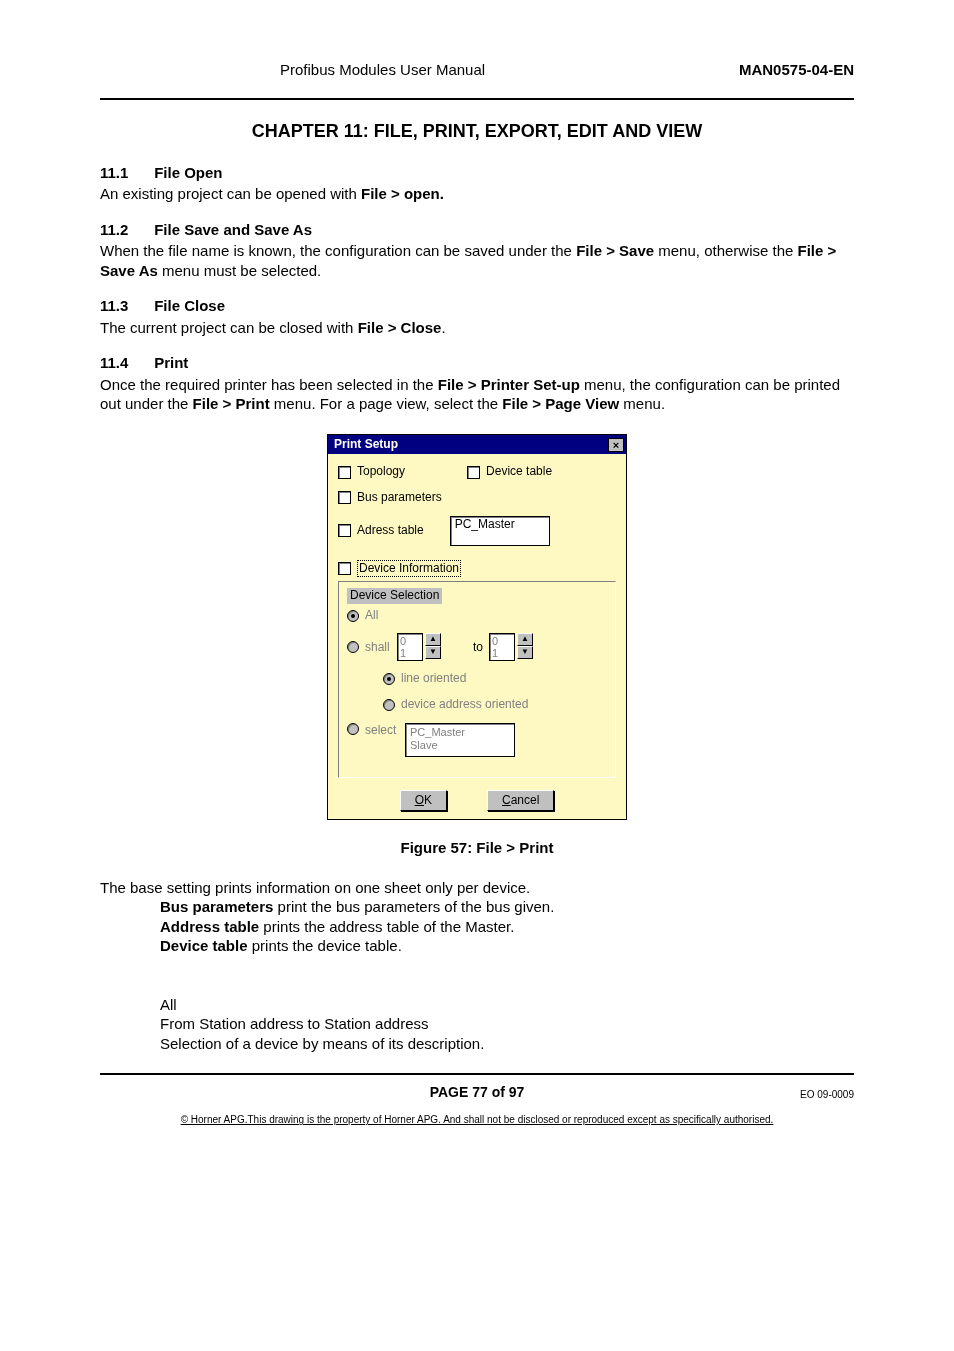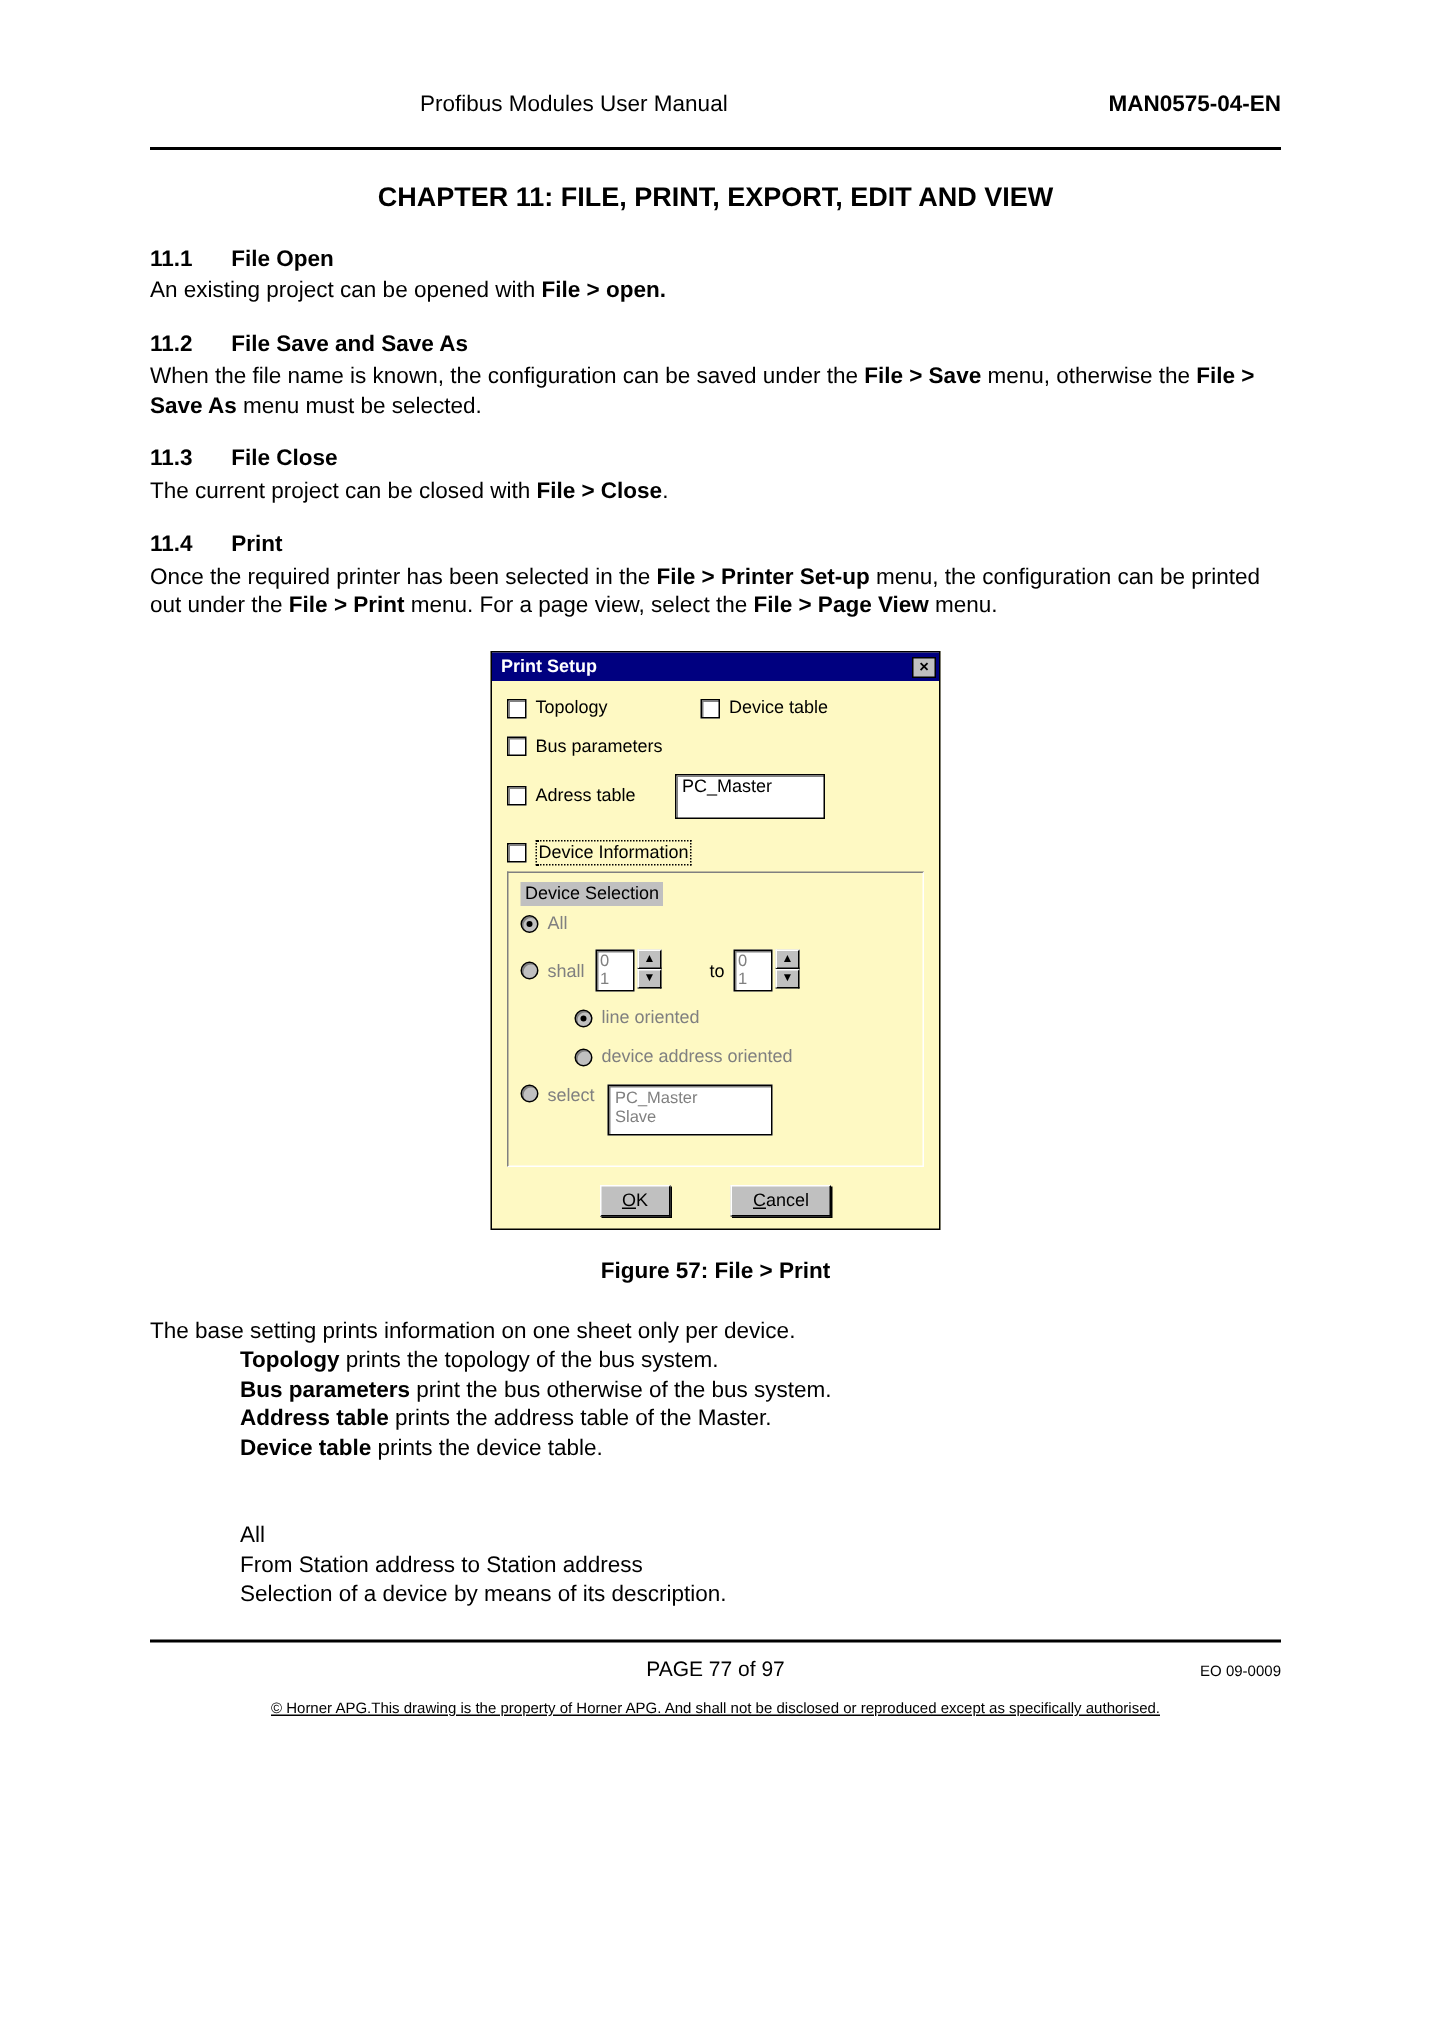--- a/index.html
+++ b/index.html
@@ -185,21 +185,21 @@
     }
     .indent { margin-left: 60px; }
     .footer-rule { border-top: 2px solid #000; margin-top: 20px; }
     .footer-row1 {
       display: flex;
       justify-content: center;
       position: relative;
       margin-top: 8px;
       font-size: 14px;
     }
-    .footer-page { font-weight: normal; }
+    .footer-page { font-weight: bold; }
     .footer-eo { position: absolute; right: 0; font-size: 10px; bottom: 0; }
     .footer-copy {
       text-align: center;
       font-size: 10px;
       margin-top: 12px;
       text-decoration: underline;
     }
   </style>
 </head>
 <body>
@@ -334,22 +334,21 @@
         <div class="win-btn underline-first">Cancel</div>
       </div>
     </div>
   </div>
 </div>
 
 <div class="figure-caption">Figure 57: File &gt; Print</div>
 
 <div>
   <div>The base setting prints information on one sheet only per device.</div>
-  <div class="indent"><b>Topology</b><span> prints the topology of the bus system.</span></div>
-  <div class="indent"><b>Bus parameters</b><span> print the bus otherwise of the bus system.</span></div>
+  <div class="indent"><b>Bus parameters</b><span> print the bus parameters of the bus given.</span></div>
   <div class="indent"><b>Address table</b><span> prints the address table of the Master.</span></div>
   <div class="indent"><b>Device table</b><span> prints the device table.</span></div>
   <br>
   <br>
   <div class="indent">All</div>
   <div class="indent">From Station address to Station address</div>
   <div class="indent">Selection of a device by means of its description.</div>
 </div>
 
 <div class="footer-rule"></div>

